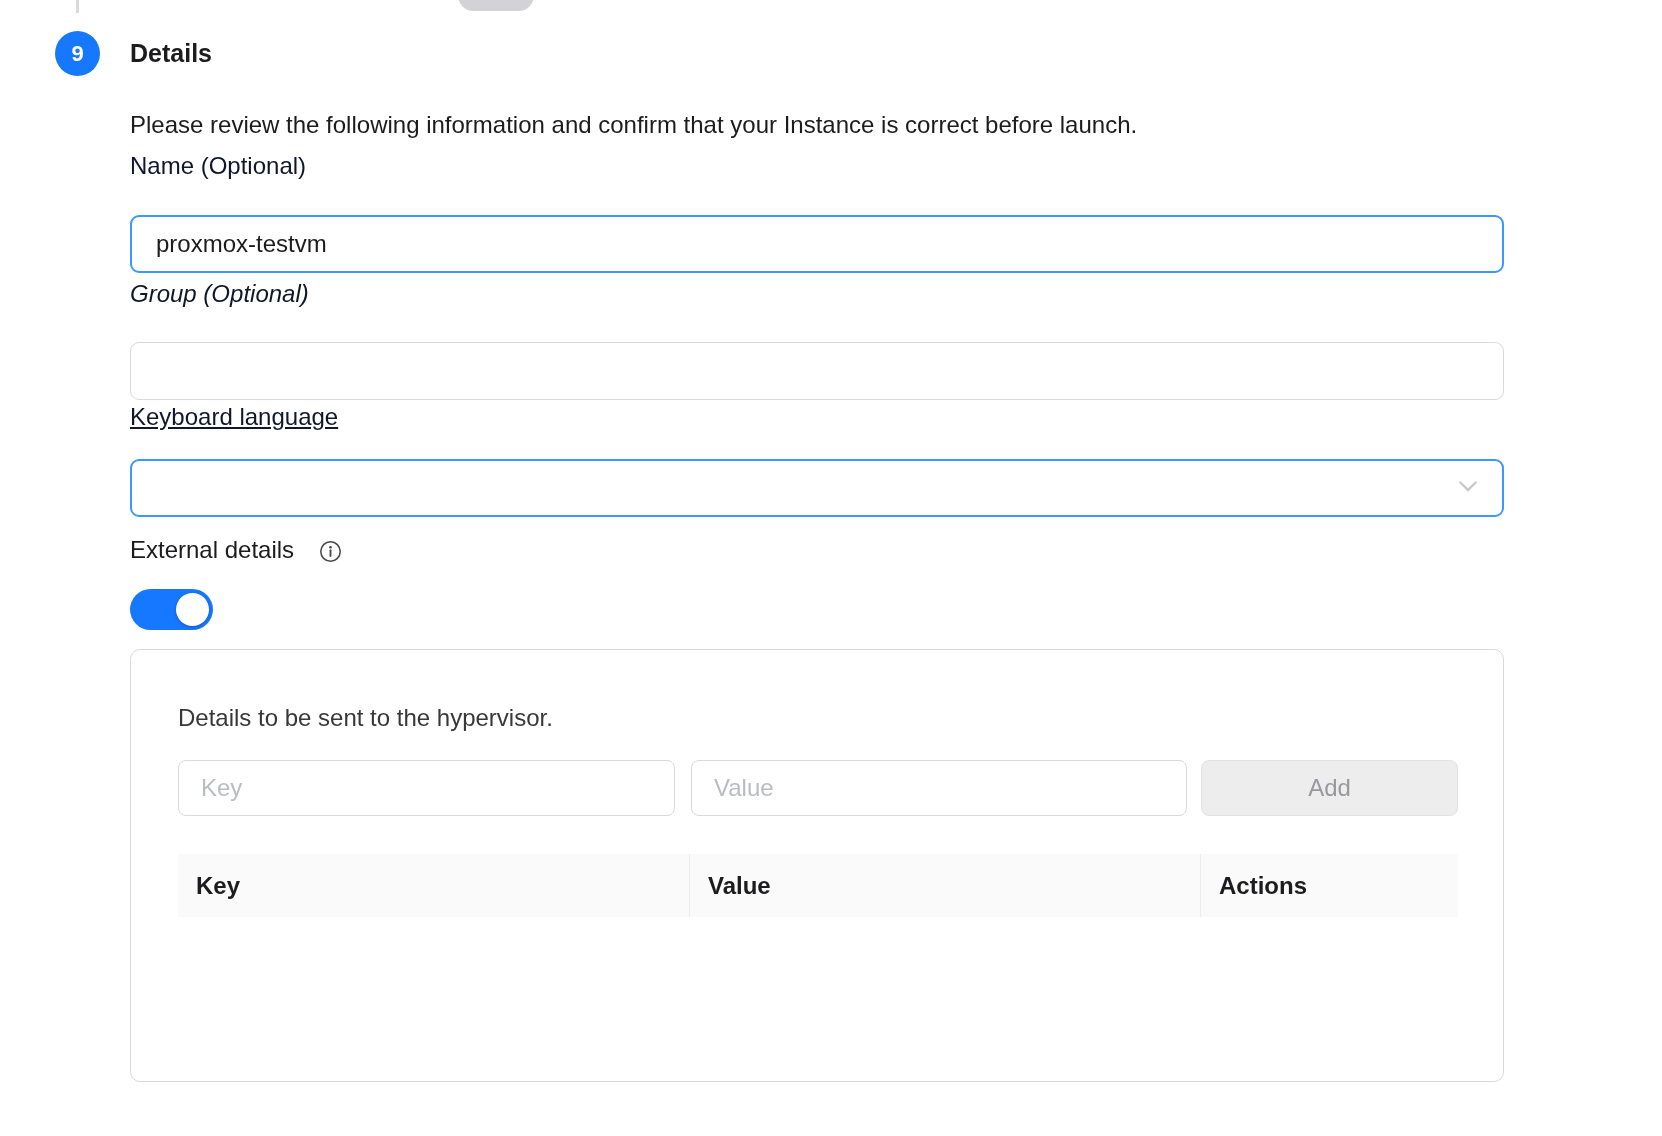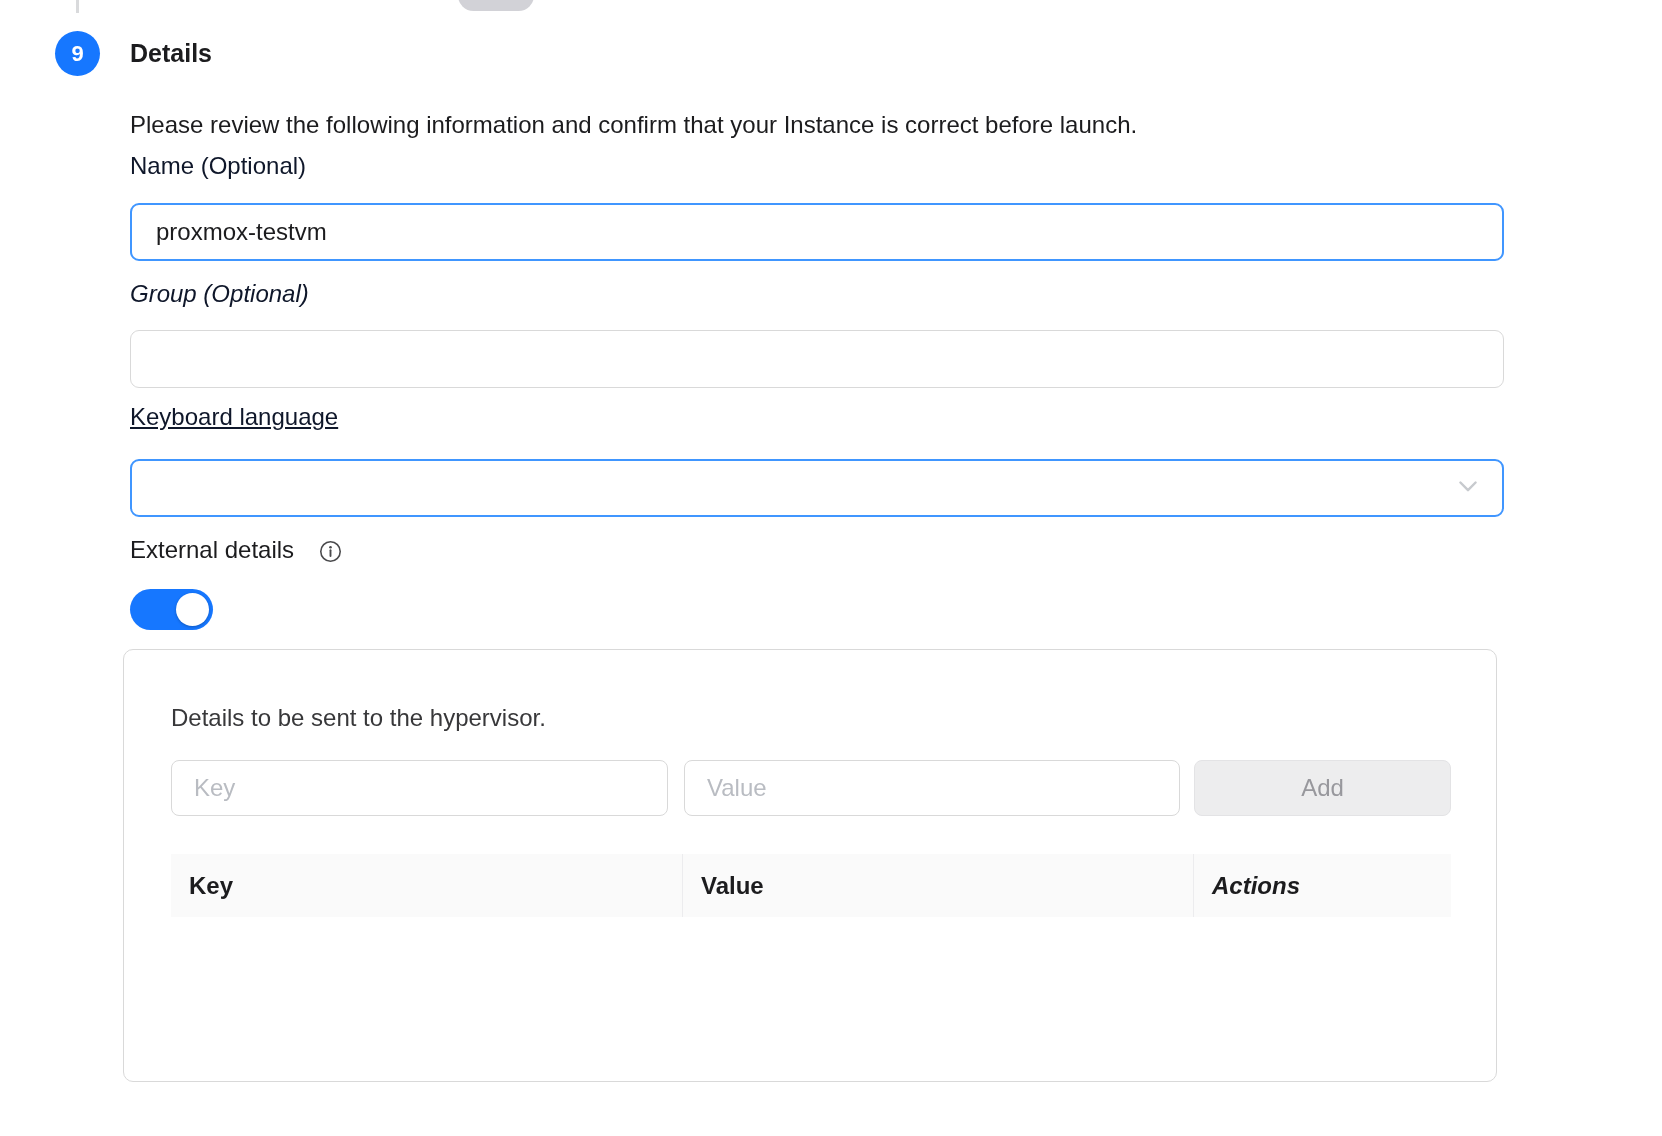--- a/index.html
+++ b/index.html
@@ -41,20 +41,21 @@
   .field-label { position: absolute; left: 130px; font-size: 24px; color: #0f172a; }
   .lbl-name { top: 152px; }
   .lbl-group { top: 280px; font-style: italic; }
   .lbl-keyboard { top: 403px; text-decoration: underline; }
 
   .text-input {
     position: absolute; left: 130px; width: 1374px; height: 58px;
     border-radius: 9px; font-size: 24px; color: #1c1c1e;
     padding: 0 24px; outline: none; background: #fff;
     font-family: "Liberation Sans", "DejaVu Sans", sans-serif;
+    margin-top: 12px;
   }
   .input-name { top: 203px; border: 2px solid var(--accent_border); }
   .input-group { top: 330px; border: 1px solid #d9d9d9; }
 
   .select-box {
     position: absolute; left: 130px; top: 459px; width: 1374px; height: 58px;
     border: 2px solid var(--accent_border); border-radius: 9px; background: #fff;
     display: flex; align-items: center; justify-content: flex-end;
     padding-right: 20px; cursor: pointer;
   }
@@ -71,21 +72,21 @@
     border-radius: 21px; background: var(--accent); cursor: pointer;
   }
   .toggle .knob {
     position: absolute; top: 4px; right: 4px; width: 33px; height: 33px;
     border-radius: 50%; background: #fff;
     box-shadow: 0 1px 3px rgba(0,0,0,0.25);
   }
 
   
   .panel {
-    position: absolute; left: 123px; top: 649px; width: 1374px; height: 433px;
+    position: absolute; left: 130px; top: 649px; width: 1374px; height: 433px;
     border: 1px solid #d9d9d9; border-radius: 10px; background: #fff;
   }
   .panel-desc { position: absolute; left: 47px; top: 54px; font-size: 24px; color: #38383a; }
 
   .kv-input {
     position: absolute; top: 110px; height: 56px;
     border: 1px solid #d9d9d9; border-radius: 8px;
     font-size: 24px; color: #1c1c1e; padding: 0 22px; outline: none;
     font-family: "Liberation Sans", "DejaVu Sans", sans-serif;
   }
@@ -101,21 +102,21 @@
   }
 
   .kv-table { position: absolute; left: 47px; top: 204px; width: 1280px; }
   .kv-thead { display: flex; height: 63px; background: #fafafa; }
   .kv-th {
     display: flex; align-items: center; padding-left: 18px;
     font-size: 24px; font-weight: 700; color: #1c1c1e;
   }
   .kv-th.col-key { width: 512px; border-right: 1px solid #ececee; }
   .kv-th.col-value { width: 511px; border-right: 1px solid #ececee; }
-  .kv-th.col-actions { width: 257px; font-style: italic; }
+  .kv-th.col-actions { width: 257px; }
 
   .kv-row { display: flex; height: 102px; border-bottom: 1px solid #e5e5e7; }
   .kv-td {
     display: flex; align-items: center; padding-left: 18px;
     font-size: 24px; color: #1c1c1e;
   }
   .kv-td.col-key { width: 512px; }
   .kv-td.col-value { width: 511px; }
   .kv-td.col-actions { width: 257px; gap: 19px; }
 

